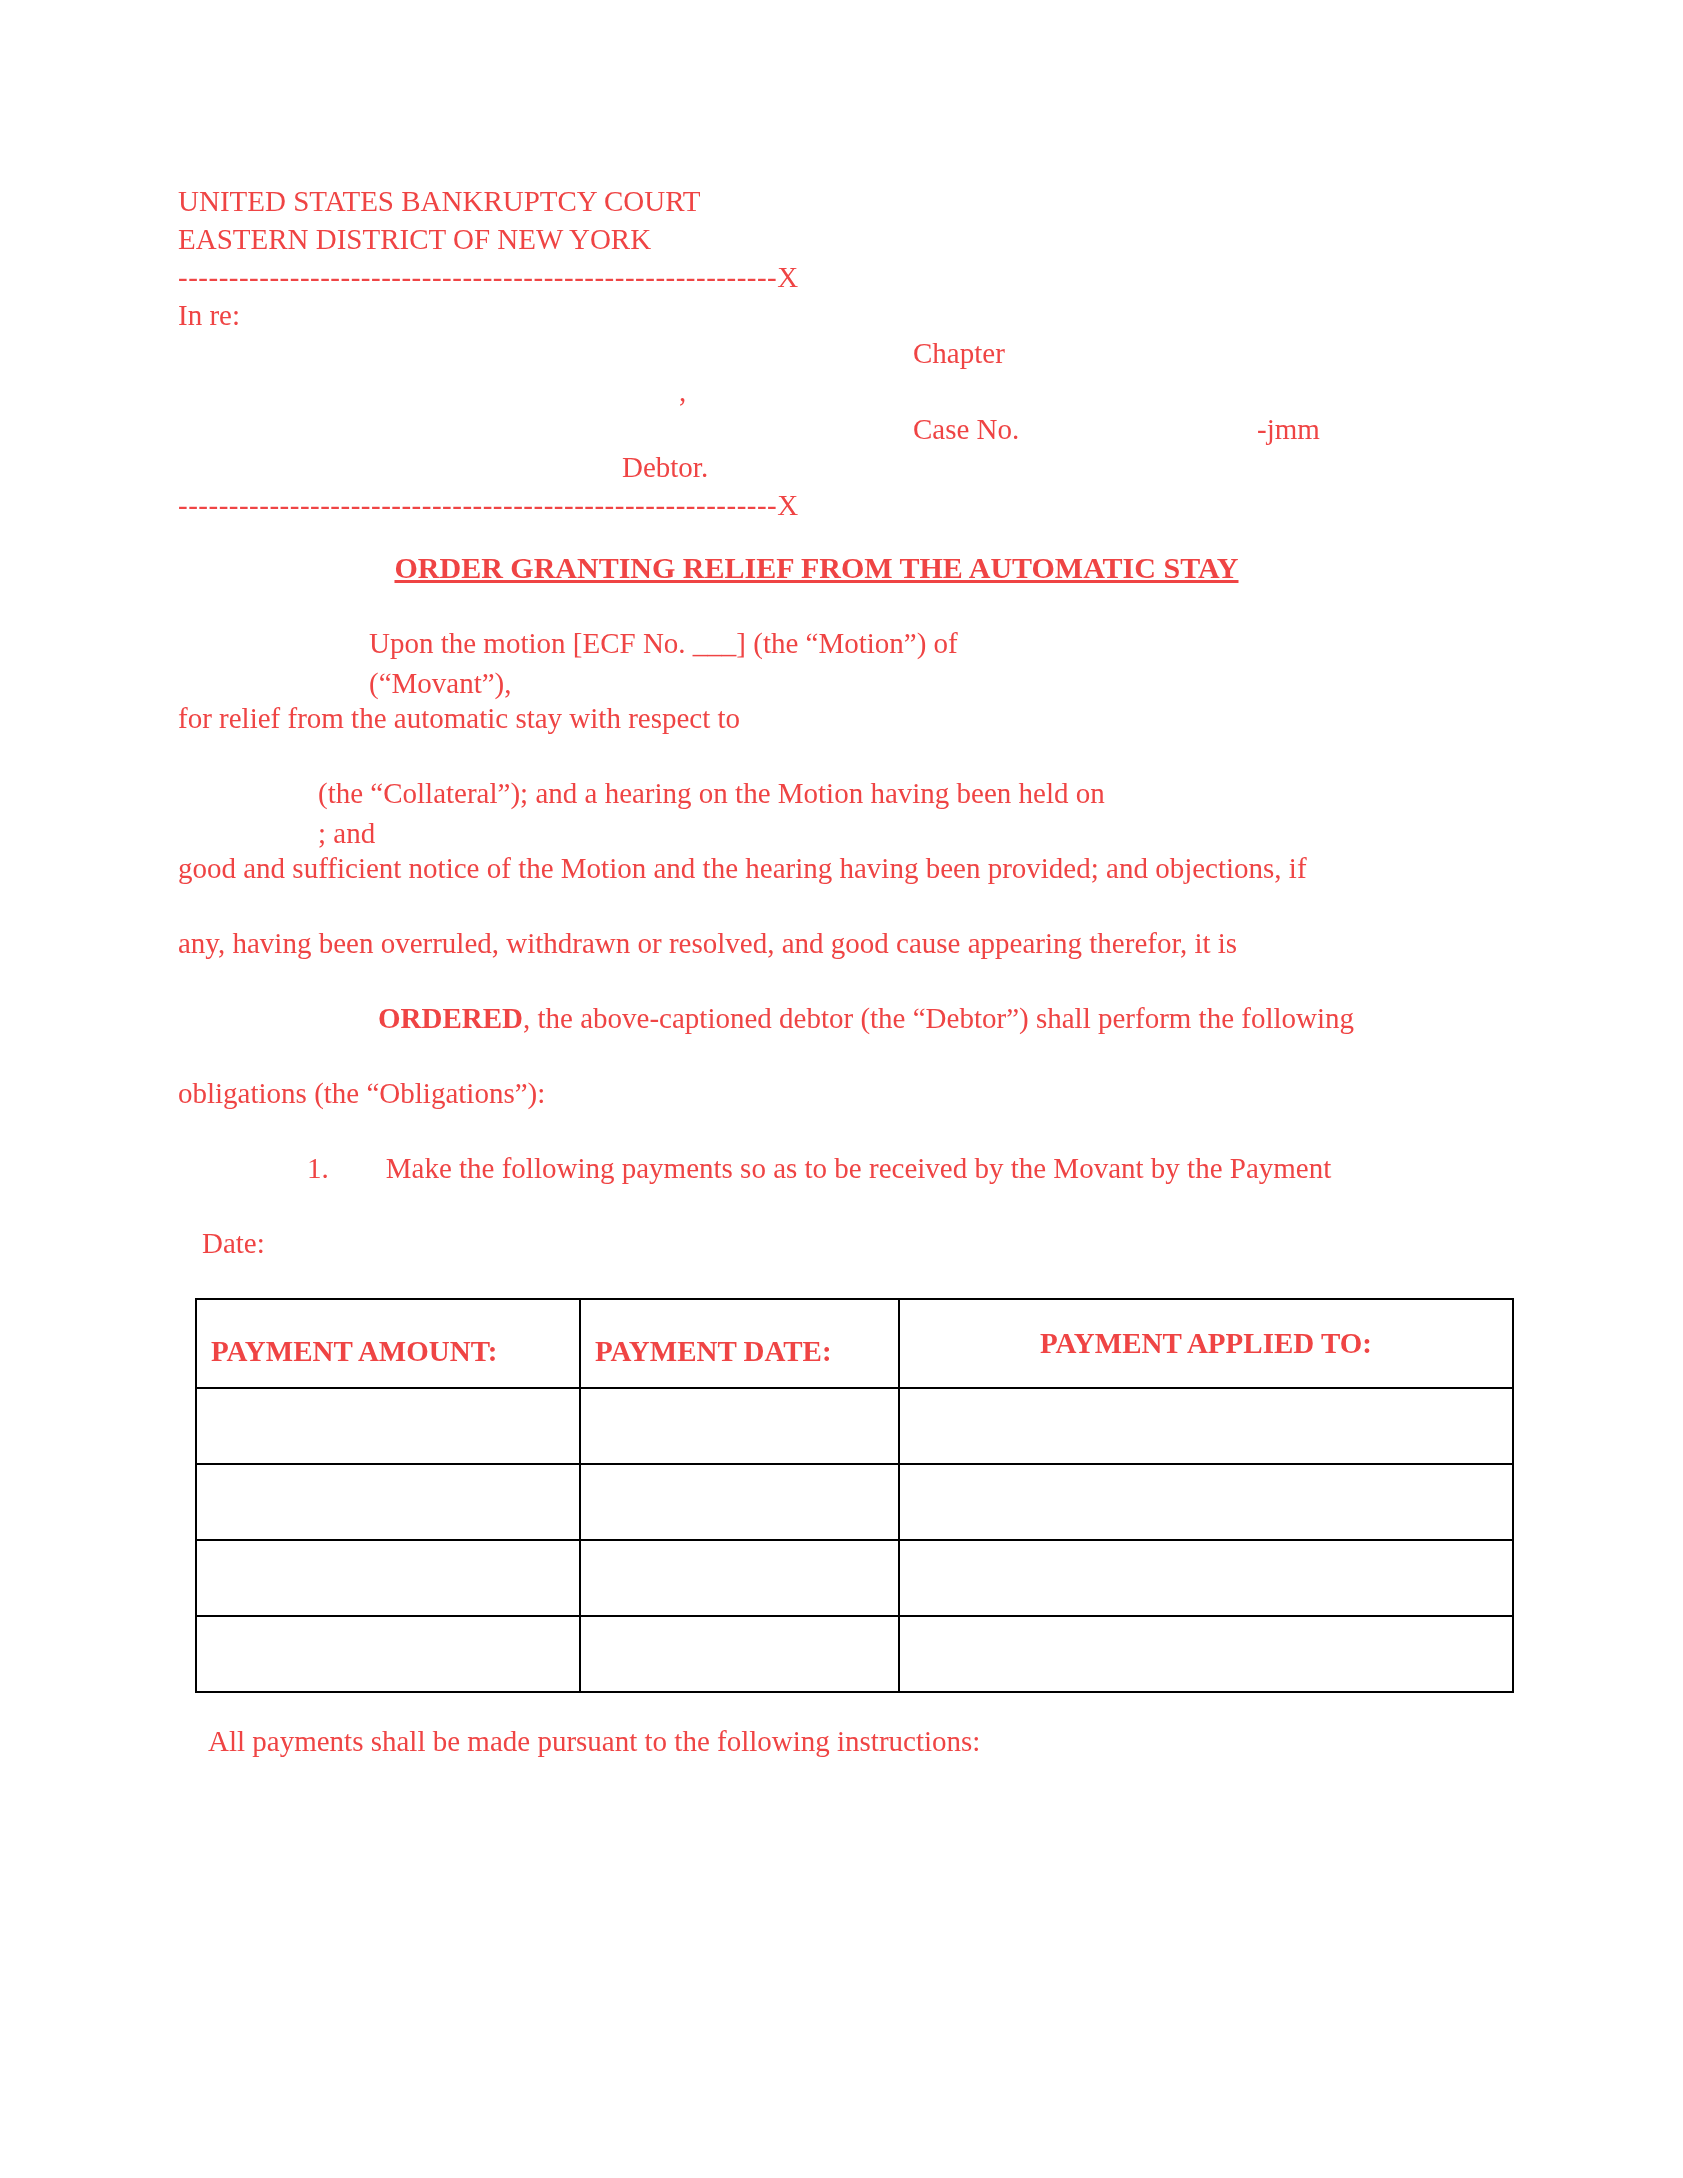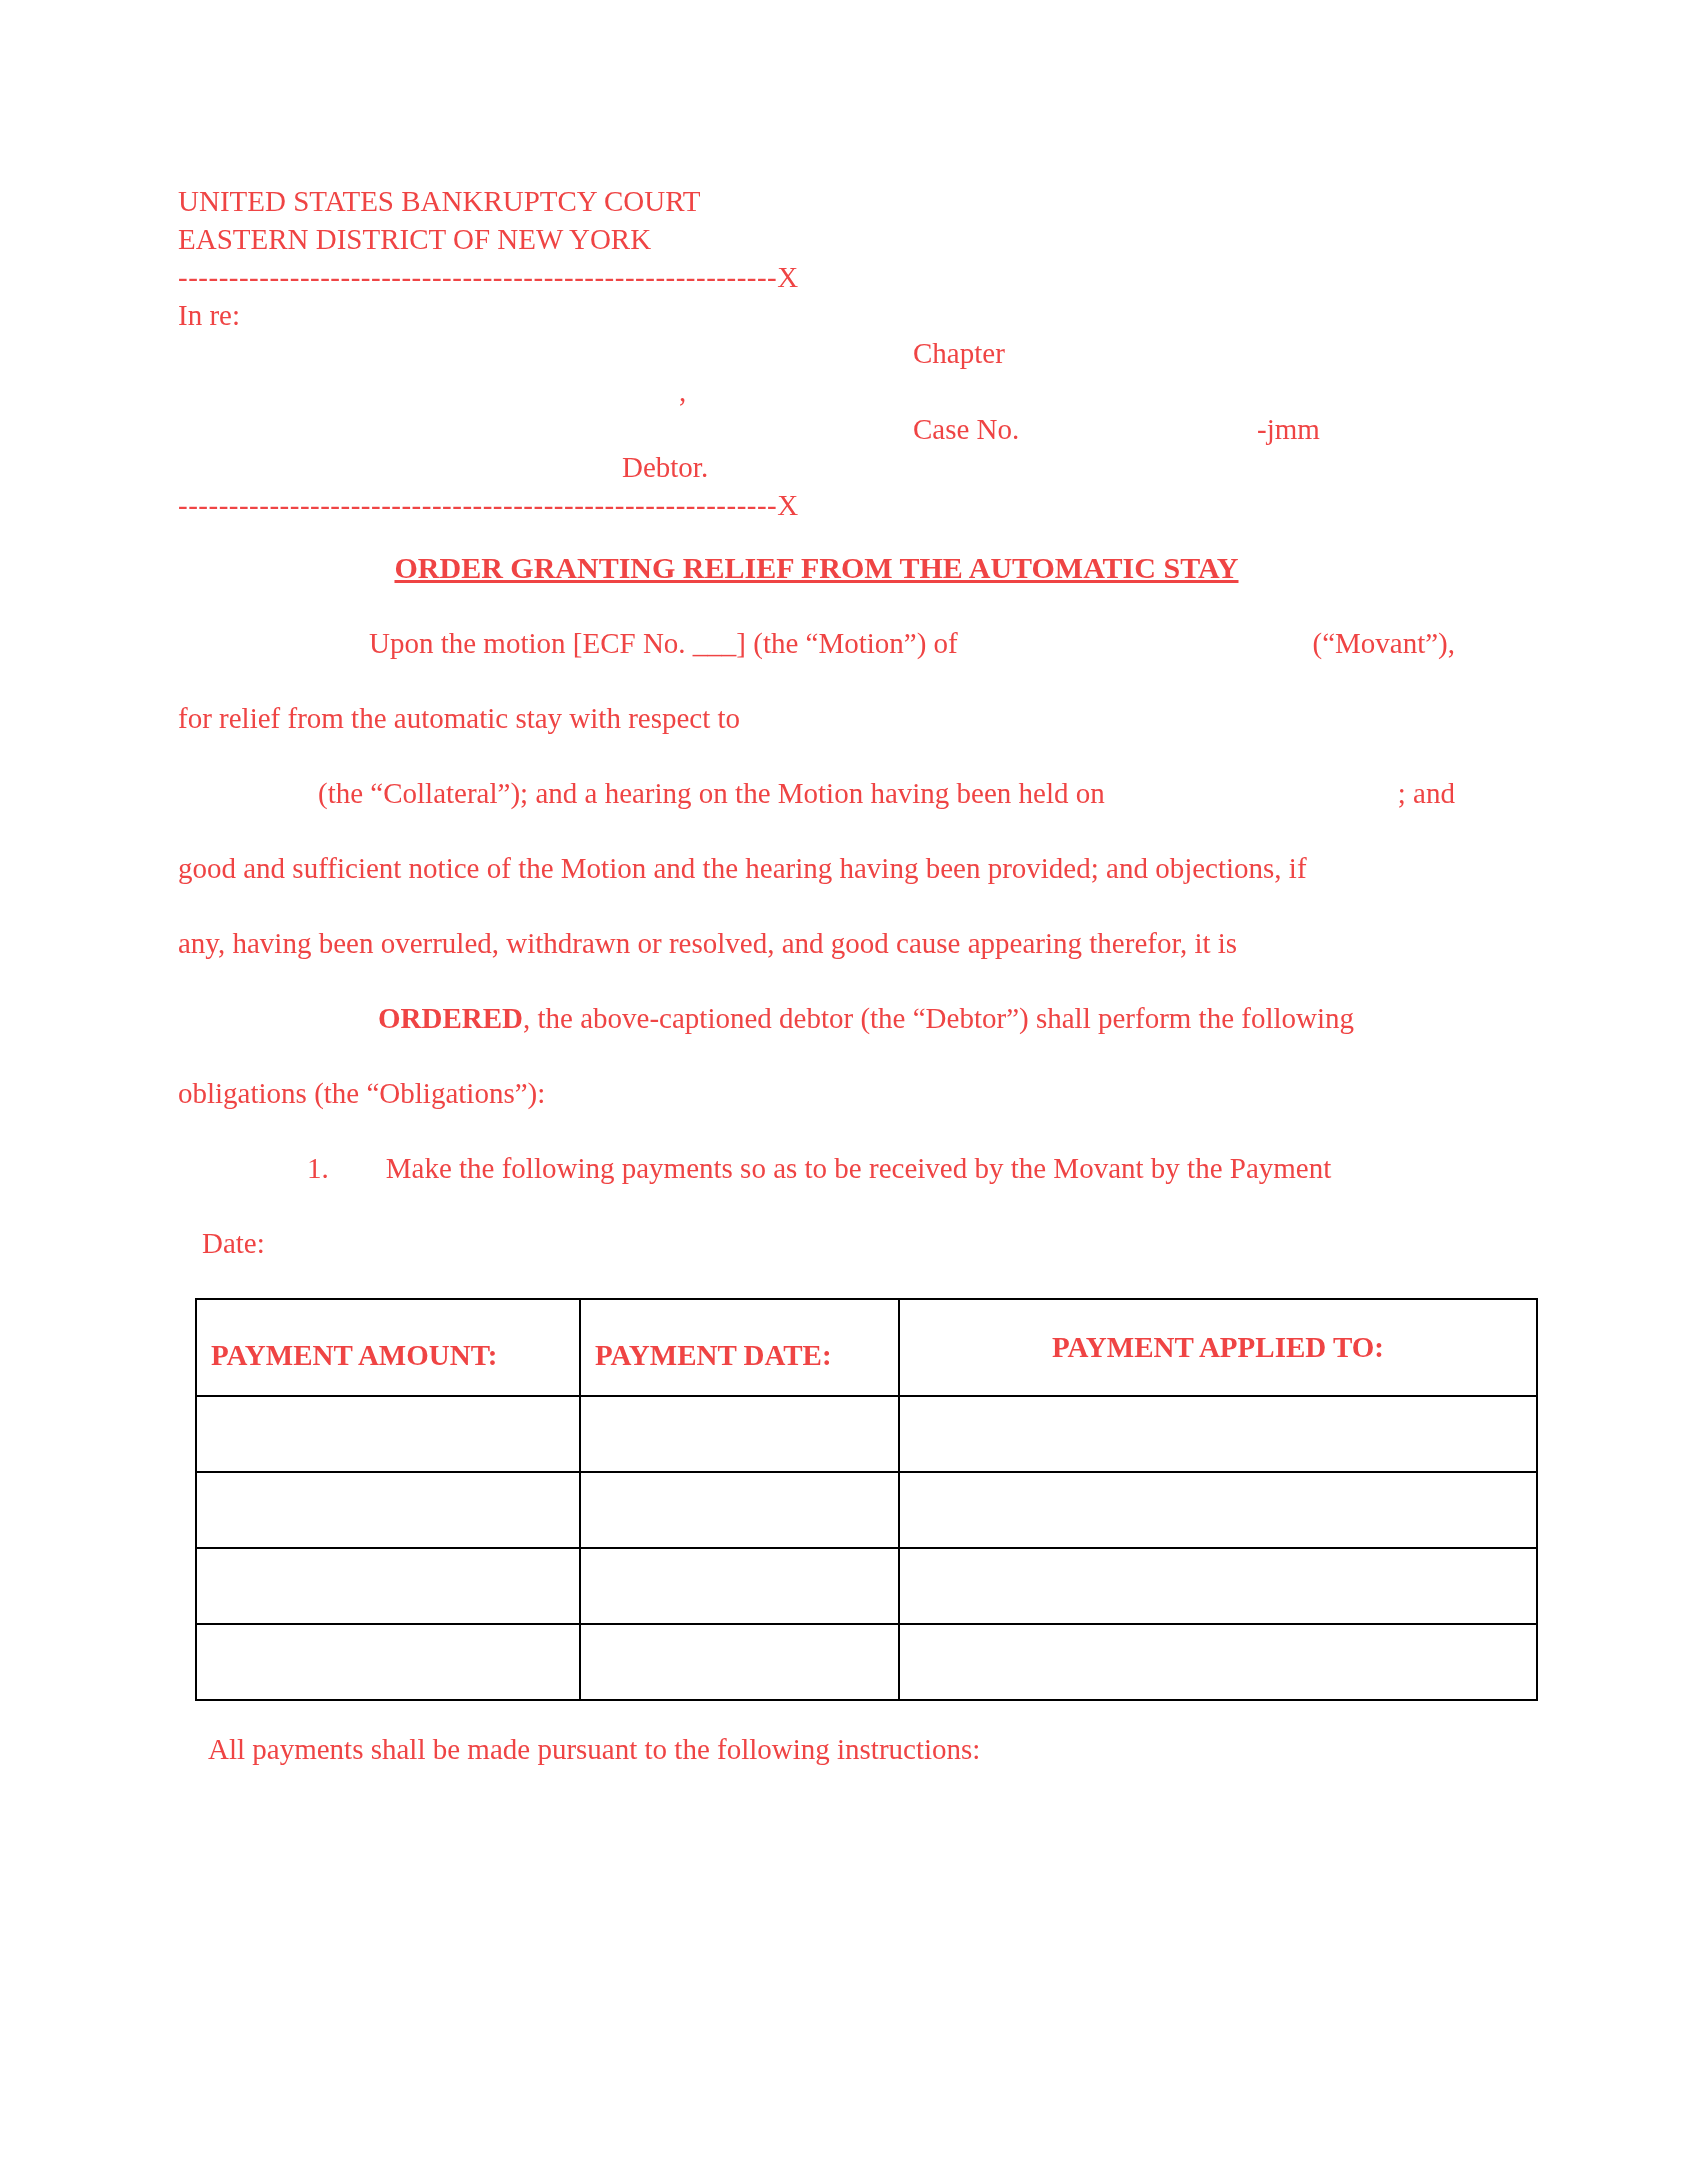--- a/index.html
+++ b/index.html
@@ -49,20 +49,21 @@
     font-weight: bold;
     font-size: 30px;
   }
   .doc-title span { text-decoration: underline; }
   .body-start { margin-top: 34px; }
   .bline {
     height: 40px;
     line-height: 40px;
     margin-bottom: 35px;
     white-space: nowrap;
+    flex-direction: column;
   }
   .bline.flex {
     display: flex;
     justify-content: space-between;
   }
   .ind-tab   { padding-left: 191px; }
   .ind-small { padding-left: 140px; }
   .ind-ord   { padding-left: 200px; }
   .ind-item  { padding-left: 129px; }
   .ind-date  { padding-left: 24px; }
@@ -86,21 +87,21 @@
     vertical-align: middle;
   }
   table.payments th {
     height: 71px;
     font-weight: bold;
     text-align: left;
     padding: 16px 0 0 14px;
   }
   table.payments th.center {
     text-align: center;
-    padding: 12px;
+    padding: 0;
   }
   table.payments td {
     height: 74px;
     padding: 0 0 0 14px;
   }
   .col-amount  { width: 368px; }
   .col-date    { width: 303px; }
   .col-applied { width: 612px; }
   .instructions {
     margin-top: 28px;

